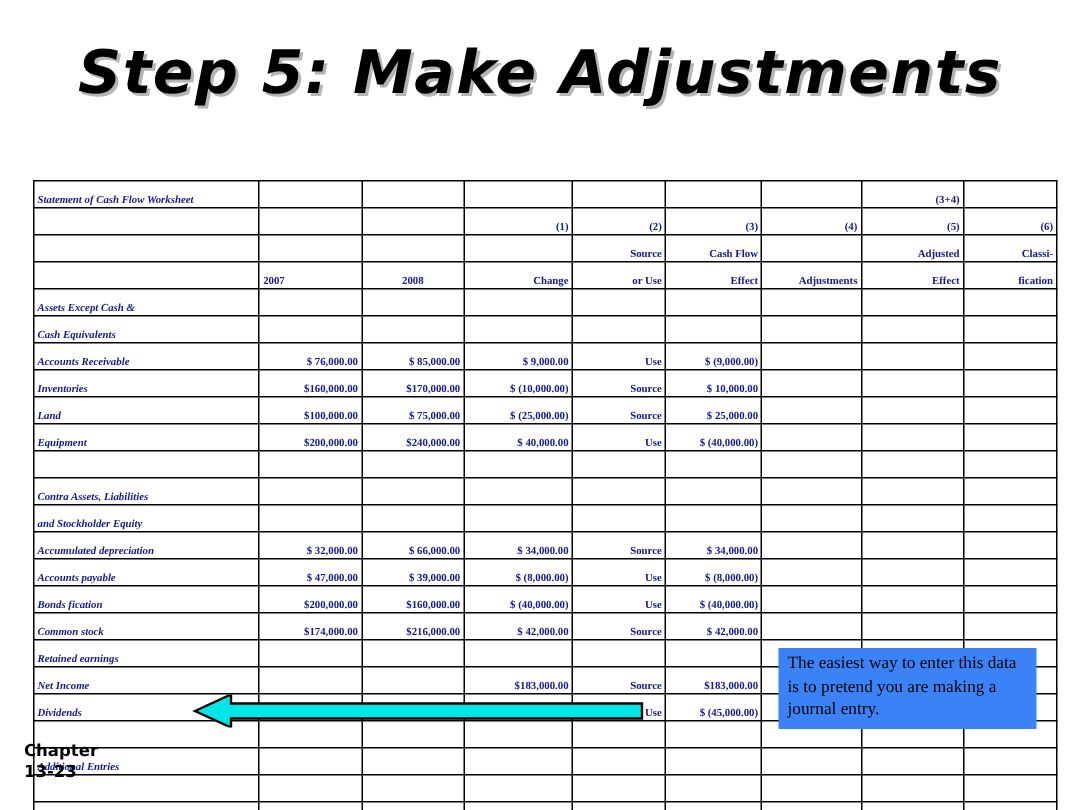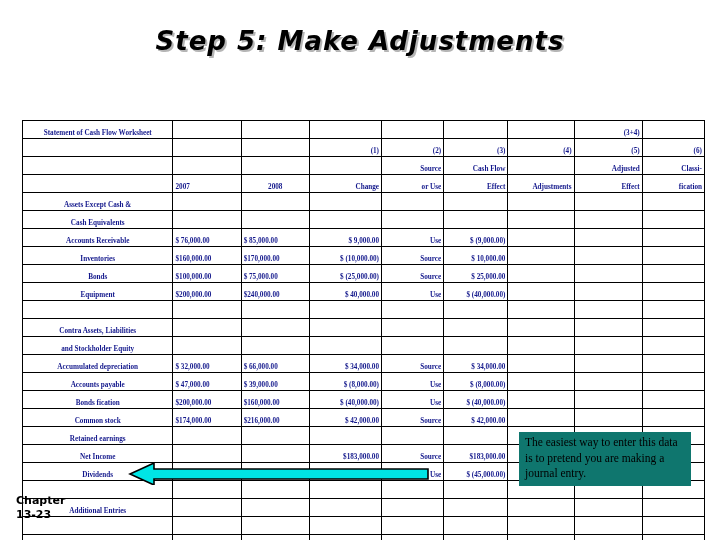--- a/index.html
+++ b/index.html
@@ -4,21 +4,21 @@
 <style>
   html,body{margin:0;padding:0;}
   body{
     width:720px;height:540px;background:#ffffff;overflow:hidden;
     font-family:"Liberation Serif",serif;position:relative;
   }
   
   #slide-title{
     position:absolute;left:0;top:26px;width:720px;text-align:center;
     font-family:"DejaVu Sans",sans-serif;
-    font-size:26px;font-weight:bold;font-style:italic;color:#000000;
+    font-size:40px;font-weight:bold;font-style:italic;color:#000000;
     letter-spacing:1px;
     text-shadow:2px 2px 0 #b5b5b5;
     white-space:nowrap;
   }
   
   #worksheet{
     position:absolute;left:22px;top:120px;
     border-collapse:collapse;
     table-layout:fixed;
     width:683px;
@@ -29,41 +29,41 @@
     padding:0 2px;
     font-family:"Liberation Serif",serif;
     font-size:7.2px;
     font-weight:bold;
     color:#13188c;
     vertical-align:bottom;
     line-height:10px;
     overflow:hidden;
     white-space:nowrap;
   }
-  .c-label{width:150px;text-align:center;}
-  .c-y{width:68px;}
+  .c-label{width:150px;text-align:left;font-style:italic;}
+  .c-y{width:68px;text-align:right;}
   .c-chg{width:72px;text-align:right;}
   .c-su{width:62px;text-align:right;}
   .c-cfe{width:64px;text-align:right;}
   .c-adj{width:66px;text-align:right;}
   .c-ae{width:68px;text-align:right;margin-left:21px;}
   .c-cls{width:62px;text-align:right;}
   .red{color:#a01010;}
   .blk{color:#000000;}
   .indent{padding-left:9px;margin-left:12px;}
   .ttl{font-size:7.4px;}
   
   #cyan-arrow{
     position:absolute;left:128px;top:463px;width:302px;height:22px;
     pointer-events:none;
   }
   
   #callout{
     position:absolute;left:519px;top:432px;width:172px;height:54px;
-    background:#0f766e;
+    background:#3b82f6;
     font-family:"Liberation Serif",serif;
     font-size:11.5px;color:#000000;line-height:15.5px;
     padding:3px 5px 0 6px;
     box-sizing:border-box;
   }
   
   #footer{
     position:absolute;left:16px;top:494px;
     font-family:"DejaVu Sans",sans-serif;
     font-size:11px;font-weight:bold;color:#000000;line-height:14px;
@@ -175,21 +175,21 @@
       <td class="c-y blk">$160,000.00</td>
       <td class="c-y blk">$170,000.00</td>
       <td class="c-chg blk">$ (10,000.00)</td>
       <td class="c-su blk">Source</td>
       <td class="c-cfe blk">$  10,000.00</td>
       <td class="c-adj"></td>
       <td class="c-ae"></td>
       <td class="c-cls"></td>
     </tr>
     <tr>
-      <td class="c-label blk">Bonds</td>
+      <td class="c-label blk">Land</td>
       <td class="c-y blk">$100,000.00</td>
       <td class="c-y blk">$   75,000.00</td>
       <td class="c-chg blk">$ (25,000.00)</td>
       <td class="c-su blk">Source</td>
       <td class="c-cfe blk">$  25,000.00</td>
       <td class="c-adj"></td>
       <td class="c-ae"></td>
       <td class="c-cls"></td>
     </tr>
     <tr>

